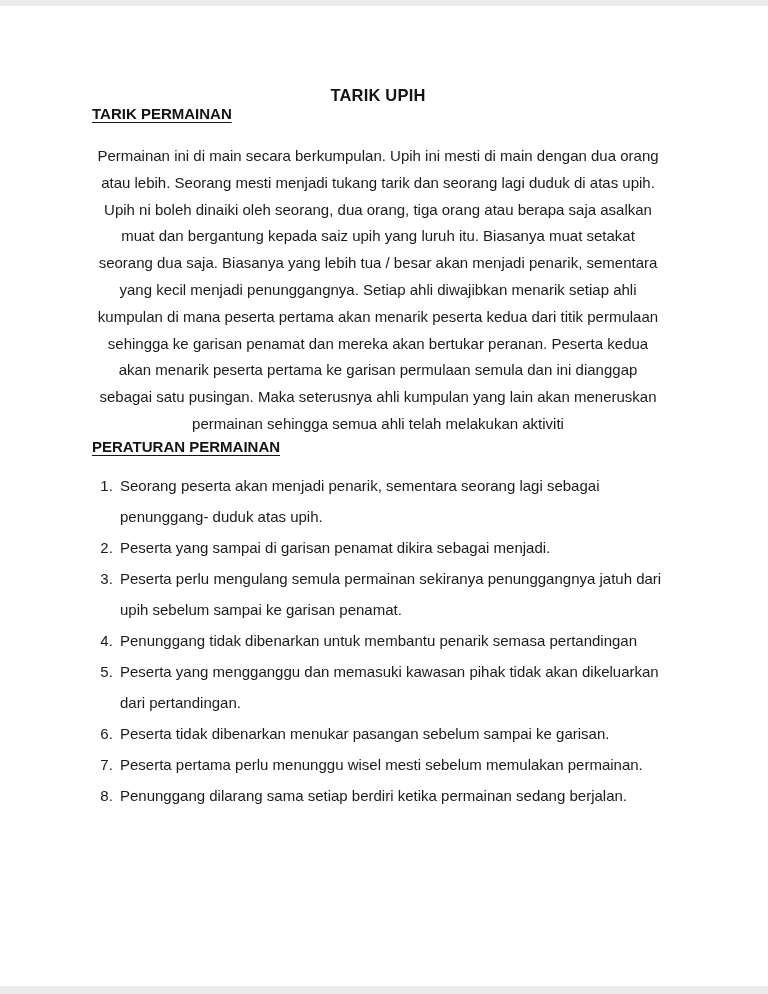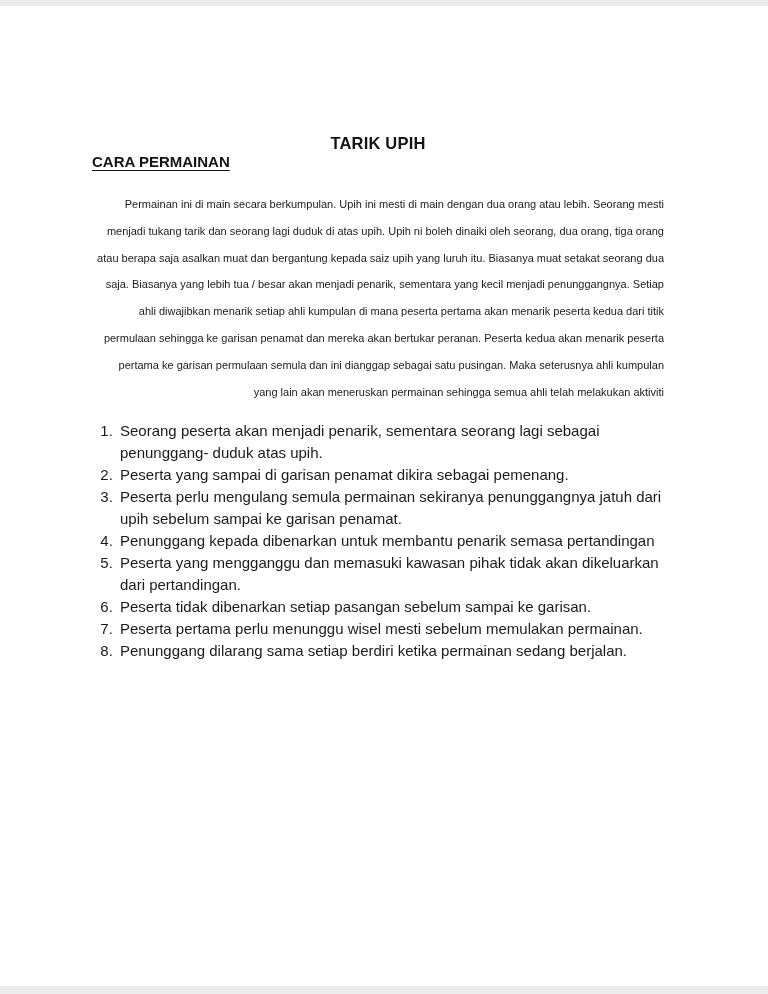--- a/index.html
+++ b/index.html
@@ -16,21 +16,20 @@
   .page-edge {
     position: absolute;
     left: 0;
     width: 768px;
     background: #ececec;
   }
   .page-edge-top { top: 0; height: 6px; }
   .page-edge-bottom { bottom: 0; height: 8px; }
   .content {
     padding: 86px 104px 0 92px;
-    margin-top: 48px;
   }
   h1.doc-title {
     margin: 0;
     text-align: center;
     font-size: 16.5px;
     font-weight: bold;
     letter-spacing: 0.2px;
     color: #141414;
   }
   h2.sec-heading {
@@ -38,55 +37,56 @@
     font-size: 15px;
     font-weight: bold;
     text-decoration: underline;
     text-underline-offset: 3px;
     color: #141414;
   }
   .h-cara { margin-top: 31px; }
   .h-peraturan { margin-top: 64px; }
   .para {
     margin: 21px 0 0 0;
-    font-size: 11px;
+    font-size: 15px;
     line-height: 26.8px;
-    text-align: right;
+    text-align: center;
   }
   ol.rules {
     margin: 15px 0 0 0;
     padding: 0 0 0 25px;
     font-size: 15px;
-    line-height: 22px;
+    line-height: 31px;
   }
   ol.rules li {
     padding-left: 3px;
     margin: 0;
   }
 </style>
 </head>
 <body>
 
 <div class="page-edge page-edge-top"></div>
 
 <div class="content">
 
   <h1 class="doc-title">TARIK UPIH</h1>
 
-  <h2 class="sec-heading h-cara">CARA PERMAINAN</h2>
+  <h2 class="sec-heading h-cara">TARIK PERMAINAN</h2>
 
   <p class="para">Permainan ini di main secara berkumpulan.  Upih ini mesti di main dengan dua orang atau lebih. Seorang mesti menjadi tukang tarik dan seorang lagi duduk di atas upih. Upih ni boleh dinaiki oleh seorang, dua orang, tiga orang atau berapa saja asalkan muat dan bergantung kepada saiz upih yang luruh itu. Biasanya muat setakat seorang dua saja. Biasanya yang lebih tua / besar akan menjadi penarik, sementara yang kecil menjadi penunggangnya. Setiap ahli diwajibkan menarik setiap ahli kumpulan di mana peserta pertama akan menarik peserta kedua dari titik permulaan sehingga ke garisan penamat dan mereka akan bertukar peranan. Peserta kedua akan menarik peserta pertama ke garisan permulaan semula dan ini dianggap sebagai satu pusingan. Maka seterusnya ahli kumpulan yang lain akan meneruskan permainan sehingga semua ahli telah melakukan aktiviti</p>
 
+  <h2 class="sec-heading h-peraturan">PERATURAN PERMAINAN</h2>
 
   <ol class="rules">
     <li>Seorang peserta akan menjadi penarik, sementara seorang lagi sebagai penunggang- duduk atas upih.</li>
-    <li>Peserta yang sampai di garisan penamat dikira sebagai pemenang.</li>
+    <li>Peserta yang sampai di garisan penamat dikira sebagai menjadi.</li>
     <li>Peserta perlu mengulang semula permainan sekiranya penunggangnya jatuh dari upih sebelum sampai ke garisan penamat.</li>
-    <li>Penunggang kepada dibenarkan untuk membantu penarik semasa pertandingan</li>
+    <li>Penunggang tidak dibenarkan untuk membantu penarik semasa pertandingan</li>
     <li>Peserta yang mengganggu dan memasuki kawasan pihak tidak akan dikeluarkan dari pertandingan.</li>
-    <li>Peserta tidak dibenarkan setiap pasangan sebelum sampai ke garisan.</li>
+    <li>Peserta tidak dibenarkan menukar pasangan sebelum sampai ke garisan.</li>
     <li>Peserta pertama perlu menunggu wisel mesti sebelum memulakan permainan.</li>
     <li>Penunggang dilarang sama setiap berdiri ketika permainan sedang berjalan.</li>
   </ol>
 
 </div>
 
 <div class="page-edge page-edge-bottom"></div>
 
 </body></html>

